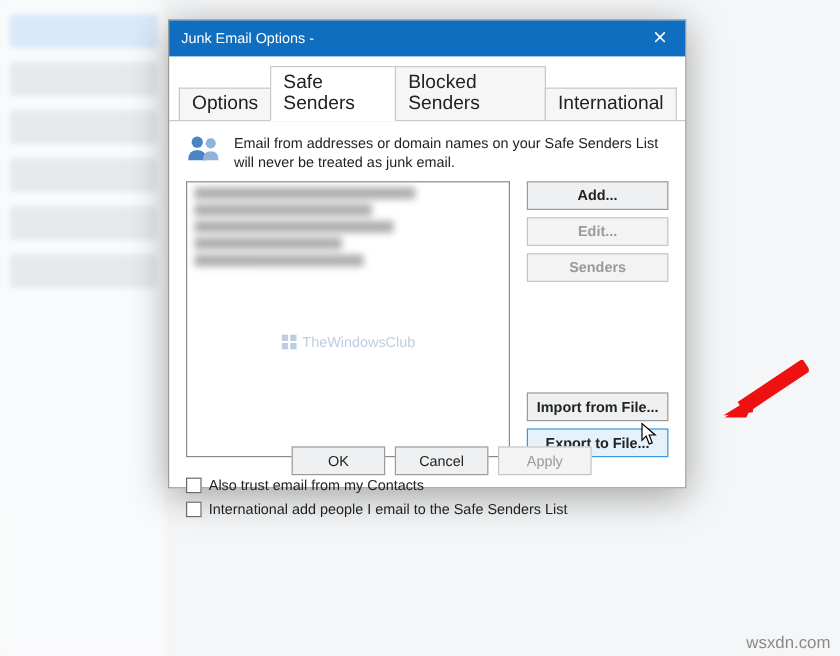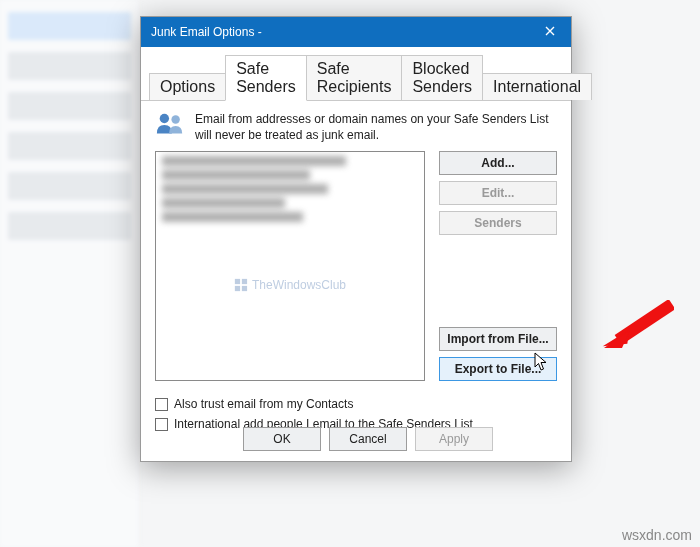--- a/index.html
+++ b/index.html
@@ -27,21 +27,21 @@
     margin: 12px 8px;
     height: 28px;
     background: #dfe3e8;
     border-radius: 2px;
   }
   .bg-sidebar .item.active { background: #c9e2fc; }
 
   .dialog {
     position: absolute;
     left: 140px; top: 16px;
-    width: 432px; height: 446px;
+    width: 432px; height: 391px;
     background: #ffffff;
     border: 1px solid #9a9a9a;
     box-shadow: 0 6px 30px rgba(0,0,0,0.35);
   }
   .titlebar {
     height: 30px;
     background: #0f6ebf;
     color: #fff;
     display: flex;
     align-items: center;
@@ -221,21 +221,20 @@
         <svg viewBox="0 0 10 10">
             <path d="M1 1 L9 9 M9 1 L1 9" fill="none"></path>
           </svg>
       </span>
     </div>
   </div>
 
   <div class="tabs">
     <div class="tab"><span>Options</span></div>
     <div class="tab active"><span>Safe Senders</span></div>
-    <div class="tab"><span>Safe Recipients</span></div>
     <div class="tab"><span>Blocked Senders</span></div>
     <div class="tab"><span>International</span></div>
   </div>
 
   <div class="content">
     <div class="info-row">
       <span class="info-icon">
         <svg viewBox="0 0 32 26">
           <circle cx="10" cy="8" r="5" fill="#4a84c4"></circle>
           <path d="M2 24 Q2 15 10 15 Q18 15 18 24 Z" fill="#4a84c4"></path>

